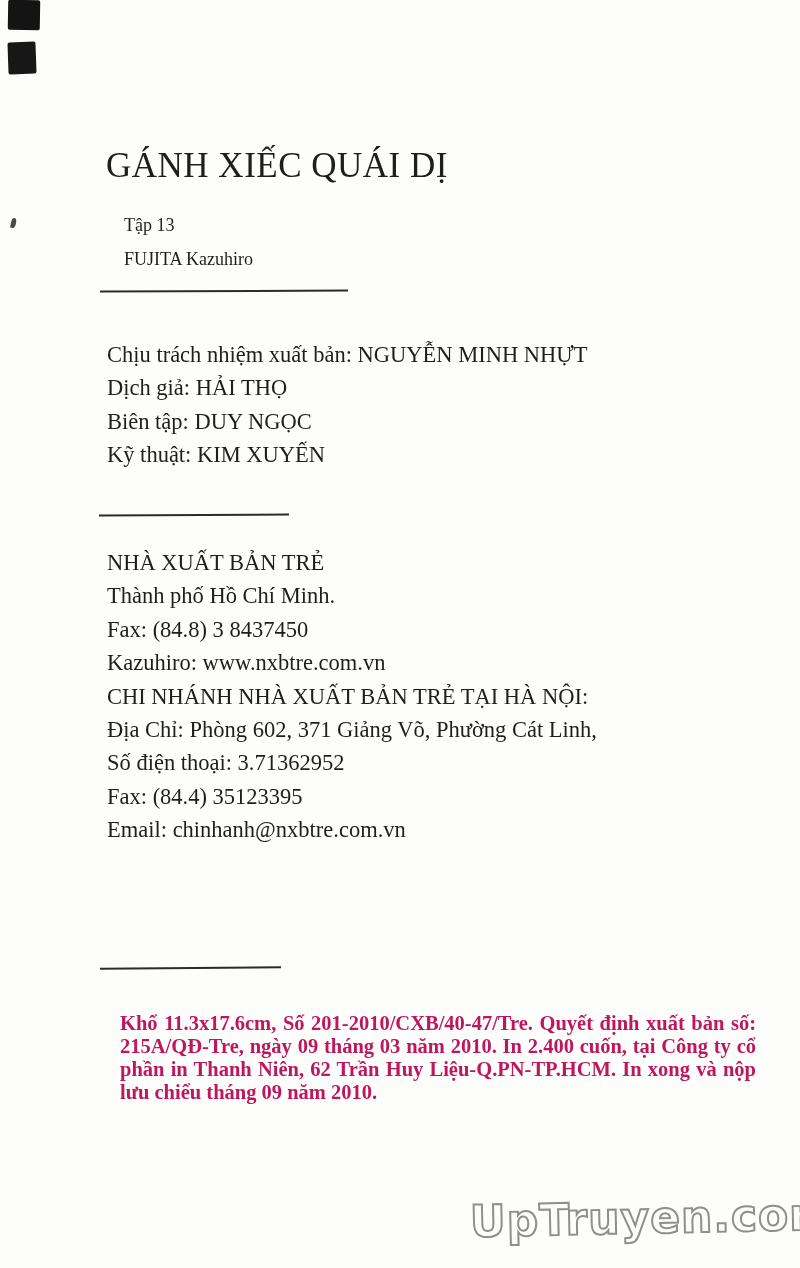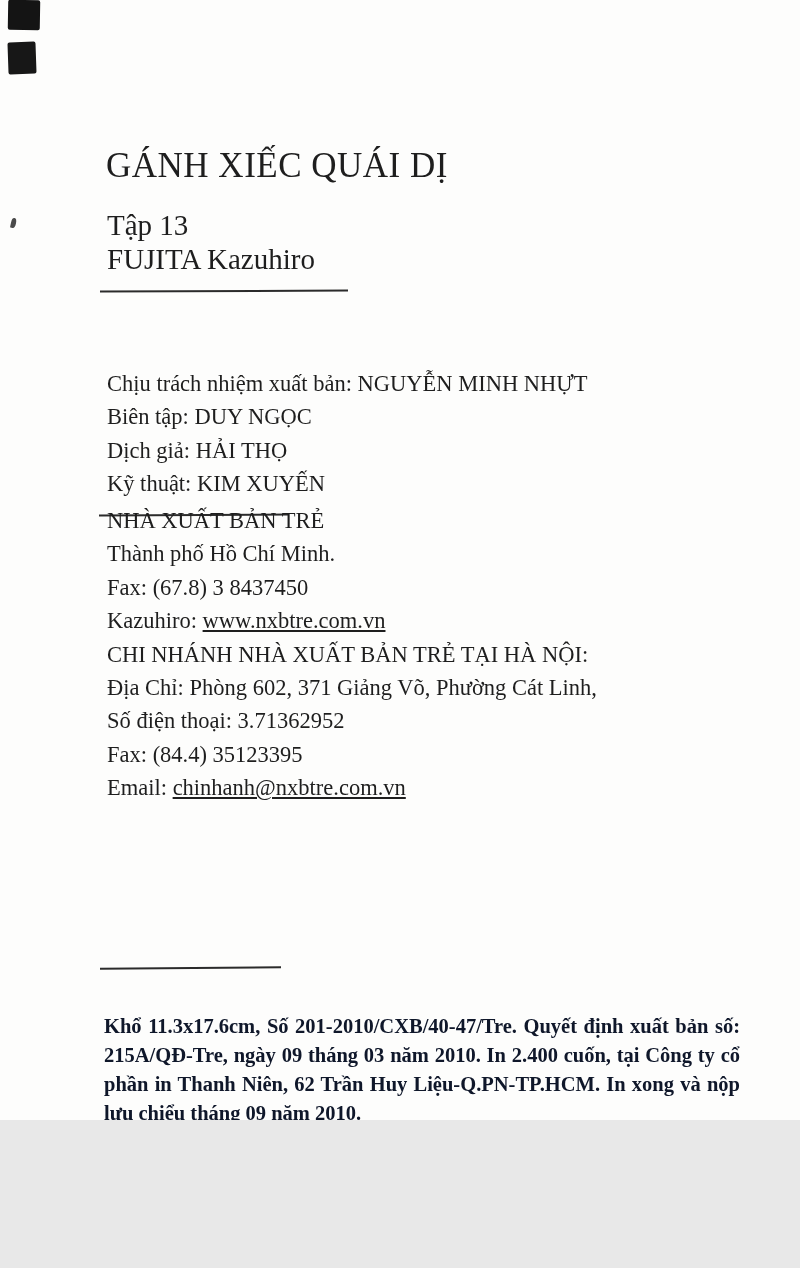--- a/index.html
+++ b/index.html
@@ -3,21 +3,21 @@
 <meta charset="utf-8">
 <style>
   html, body {
     margin: 0;
     padding: 0;
     background: #e8e8e8;
   }
   .page {
     position: relative;
     width: 800px;
-    height: 1120px;
+    height: 1268px;
     margin: 0 auto;
     background: #fdfdfc;
     overflow: hidden;
     font-family: "Liberation Serif", "DejaVu Serif", serif;
     color: #1e1e1e;
   }
 
   
   .artifact-a {
     position: absolute; left: 8px; top: 0px;
@@ -40,55 +40,54 @@
   }
 
   .book-title {
     position: absolute; left: 106px; top: 147px;
     font-size: 35px; line-height: 1.1;
     letter-spacing: 0.5px;
     white-space: nowrap;
   }
 
   .vol-author {
-    position: absolute; left: 107px; top: 209px;
-    font-size: 29px; line-height: 33.5px;
+    position: absolute; left: 124px; top: 209px;
+    font-size: 18px; line-height: 33.5px;
     white-space: nowrap;
   }
 
   .rule {
     position: absolute; height: 2px;
     background: #2b2b2b;
   }
   .rule-1 { left: 100px; top: 290px; width: 248px; transform: rotate(-0.2deg); }
   .rule-2 { left: 99px;  top: 514px; width: 190px; transform: rotate(-0.3deg); }
   .rule-3 { left: 100px; top: 967px; width: 181px; transform: rotate(-0.4deg); }
 
   .credits {
     position: absolute; left: 107px; top: 338px;
     font-size: 22.5px; line-height: 33.4px;
     white-space: nowrap;
-    margin-top: 29px;
   }
 
   .publisher-block {
-    position: absolute; left: 107px; top: 504px;
+    position: absolute; left: 107px; top: 546px;
     font-size: 22.5px; line-height: 33.4px;
     white-space: nowrap;
   }
 
-  .link-underline { text-decoration: underline; }
+  .link-underline { }
 
   .imprint {
-    position: absolute; left: 104px; top: 1012px;
+    position: absolute; left: 120px; top: 1012px;
     width: 636px;
-    font-size: 20.5px; line-height: 29px;
+    font-size: 20.5px; line-height: 23px;
     font-weight: bold;
     text-align: justify;
-    color: #0f172a;
+    color: #be185d;
   }
 
   .watermark {
     position: absolute; left: 470px; top: 1192px;
     font-family: "DejaVu Sans", sans-serif;
     font-weight: bold;
     font-size: 44px;
     letter-spacing: 1px;
     color: #fdfdfc;
     -webkit-text-stroke: 2px #8f8f8f;
@@ -109,31 +108,31 @@
 
   <div class="vol-author">
     <div>Tập 13</div>
     <div>FUJITA Kazuhiro</div>
   </div>
 
   <div class="rule rule-1"></div>
 
   <div class="credits">
     <div>Chịu trách nhiệm xuất bản: NGUYỄN MINH NHỰT</div>
+    <div>Dịch giả: HẢI THỌ</div>
     <div>Biên tập: DUY NGỌC</div>
-    <div>Dịch giả: HẢI THỌ</div>
     <div>Kỹ thuật: KIM XUYẾN</div>
   </div>
 
   <div class="rule rule-2"></div>
 
   <div class="publisher-block">
     <div>NHÀ XUẤT BẢN TRẺ</div>
     <div>Thành phố Hồ Chí Minh.</div>
-    <div>Fax: (67.8) 3 8437450</div>
+    <div>Fax: (84.8) 3 8437450</div>
     <div>
       <span>Kazuhiro:</span>
       <span class="link-underline">www.nxbtre.com.vn</span>
     </div>
     <div>CHI NHÁNH NHÀ XUẤT BẢN TRẺ TẠI HÀ NỘI:</div>
     <div>Địa Chỉ: Phòng 602, 371 Giảng Võ, Phường Cát Linh,</div>
     <div>Số điện thoại: 3.71362952</div>
     <div>Fax: (84.4) 35123395</div>
     <div>
       <span>Email:</span>

